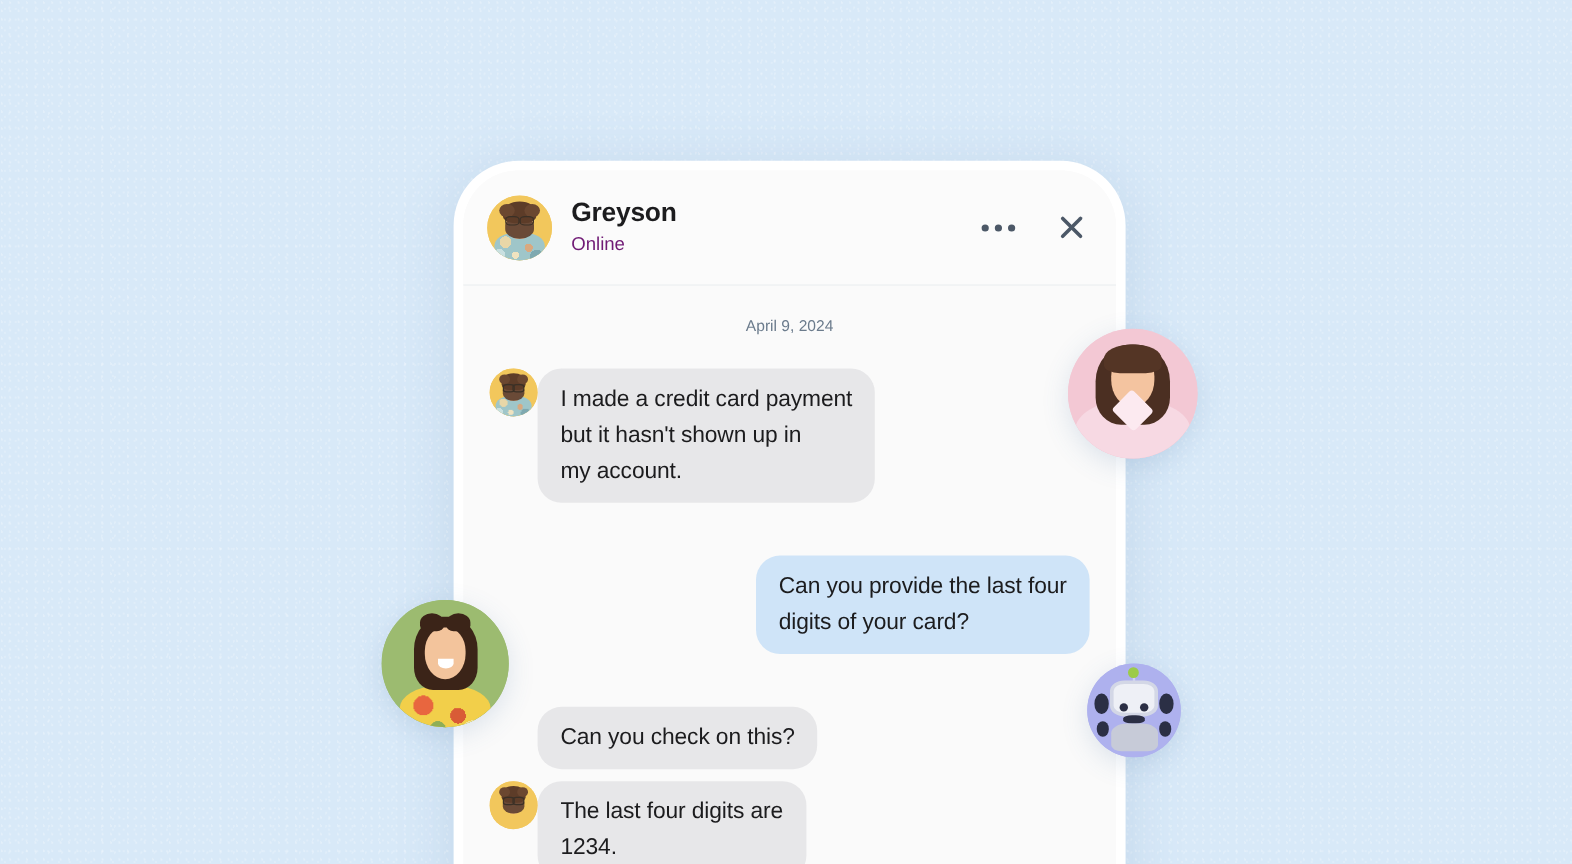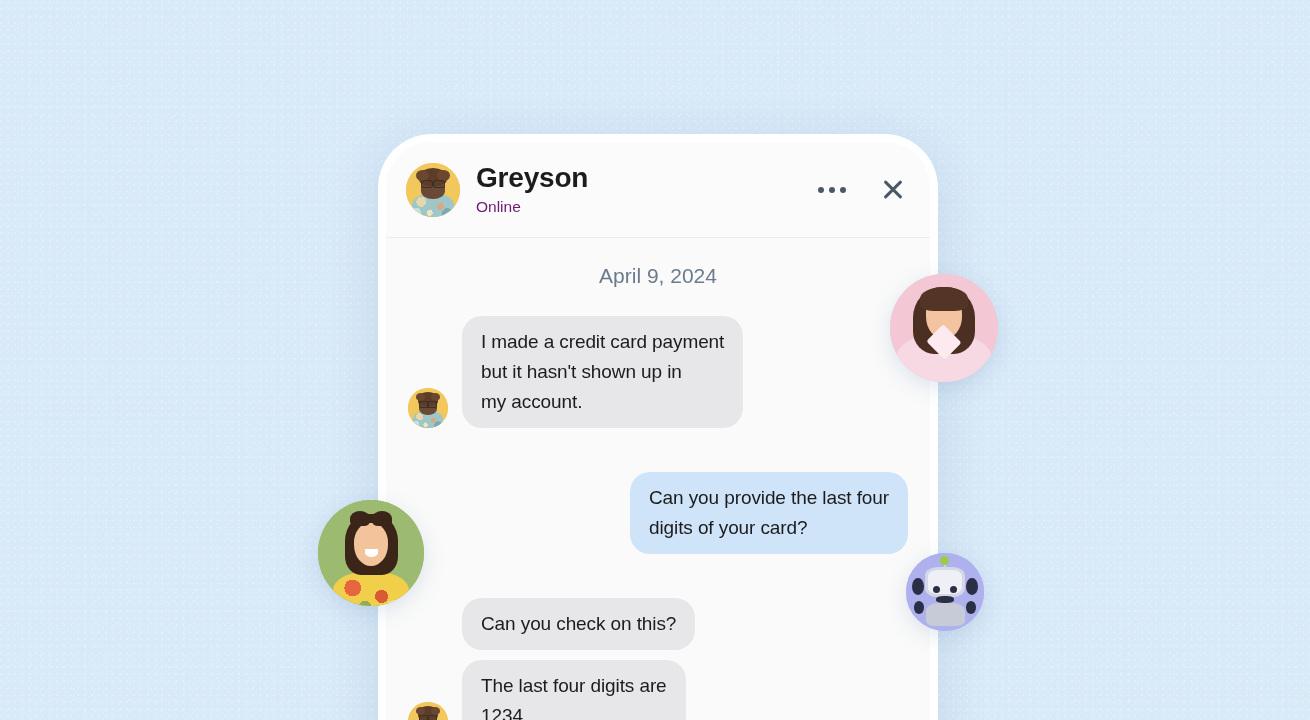--- a/index.html
+++ b/index.html
@@ -65,21 +65,21 @@
   .hdr-avatar {
     width: 54px; height: 54px;
     border-radius: 50%;
     flex: 0 0 54px;
     overflow: hidden;
     position: relative;
     background: #f2c75c;
   }
   .hdr-names { flex: 1 1 auto; min-width: 0; }
   #contact-name {
-    font-size: 28px;
+    font-size: 22px;
     font-weight: 700;
     color: #1c1c1e;
     letter-spacing: -.2px;
     line-height: 1.2;
   }
   #contact-status {
     font-size: 15.5px;
     color: #701a75;
     line-height: 1.5;
     margin-top: 1px;
@@ -108,26 +108,26 @@
   #close-button::before { transform: rotate(45deg); }
   #close-button::after  { transform: rotate(-45deg); }
 
   
   #conversation {
     padding: 26px 22px 0 22px;
     height: calc(100% - 96px);
   }
   #date-divider {
     text-align: center;
-    font-size: 21px;
+    font-size: 13px;
     color: #6b7b8c;
     margin-bottom: 28px;
   }
 
-  .msg-row { display: flex; align-items: flex-end; gap: 14px; margin-bottom: 10px; }
+  .msg-row { display: flex; align-items: flex-start; margin-bottom: 10px; }
   .msg-row.out { justify-content: flex-end; }
 
   .msg-avatar {
     width: 40px; height: 40px; flex: 0 0 40px;
     border-radius: 50%; overflow: hidden; position: relative;
     background: #f2c75c;
   }
   .msg-avatar.ghost { background: none; visibility: hidden; }
 
   .bubble {

